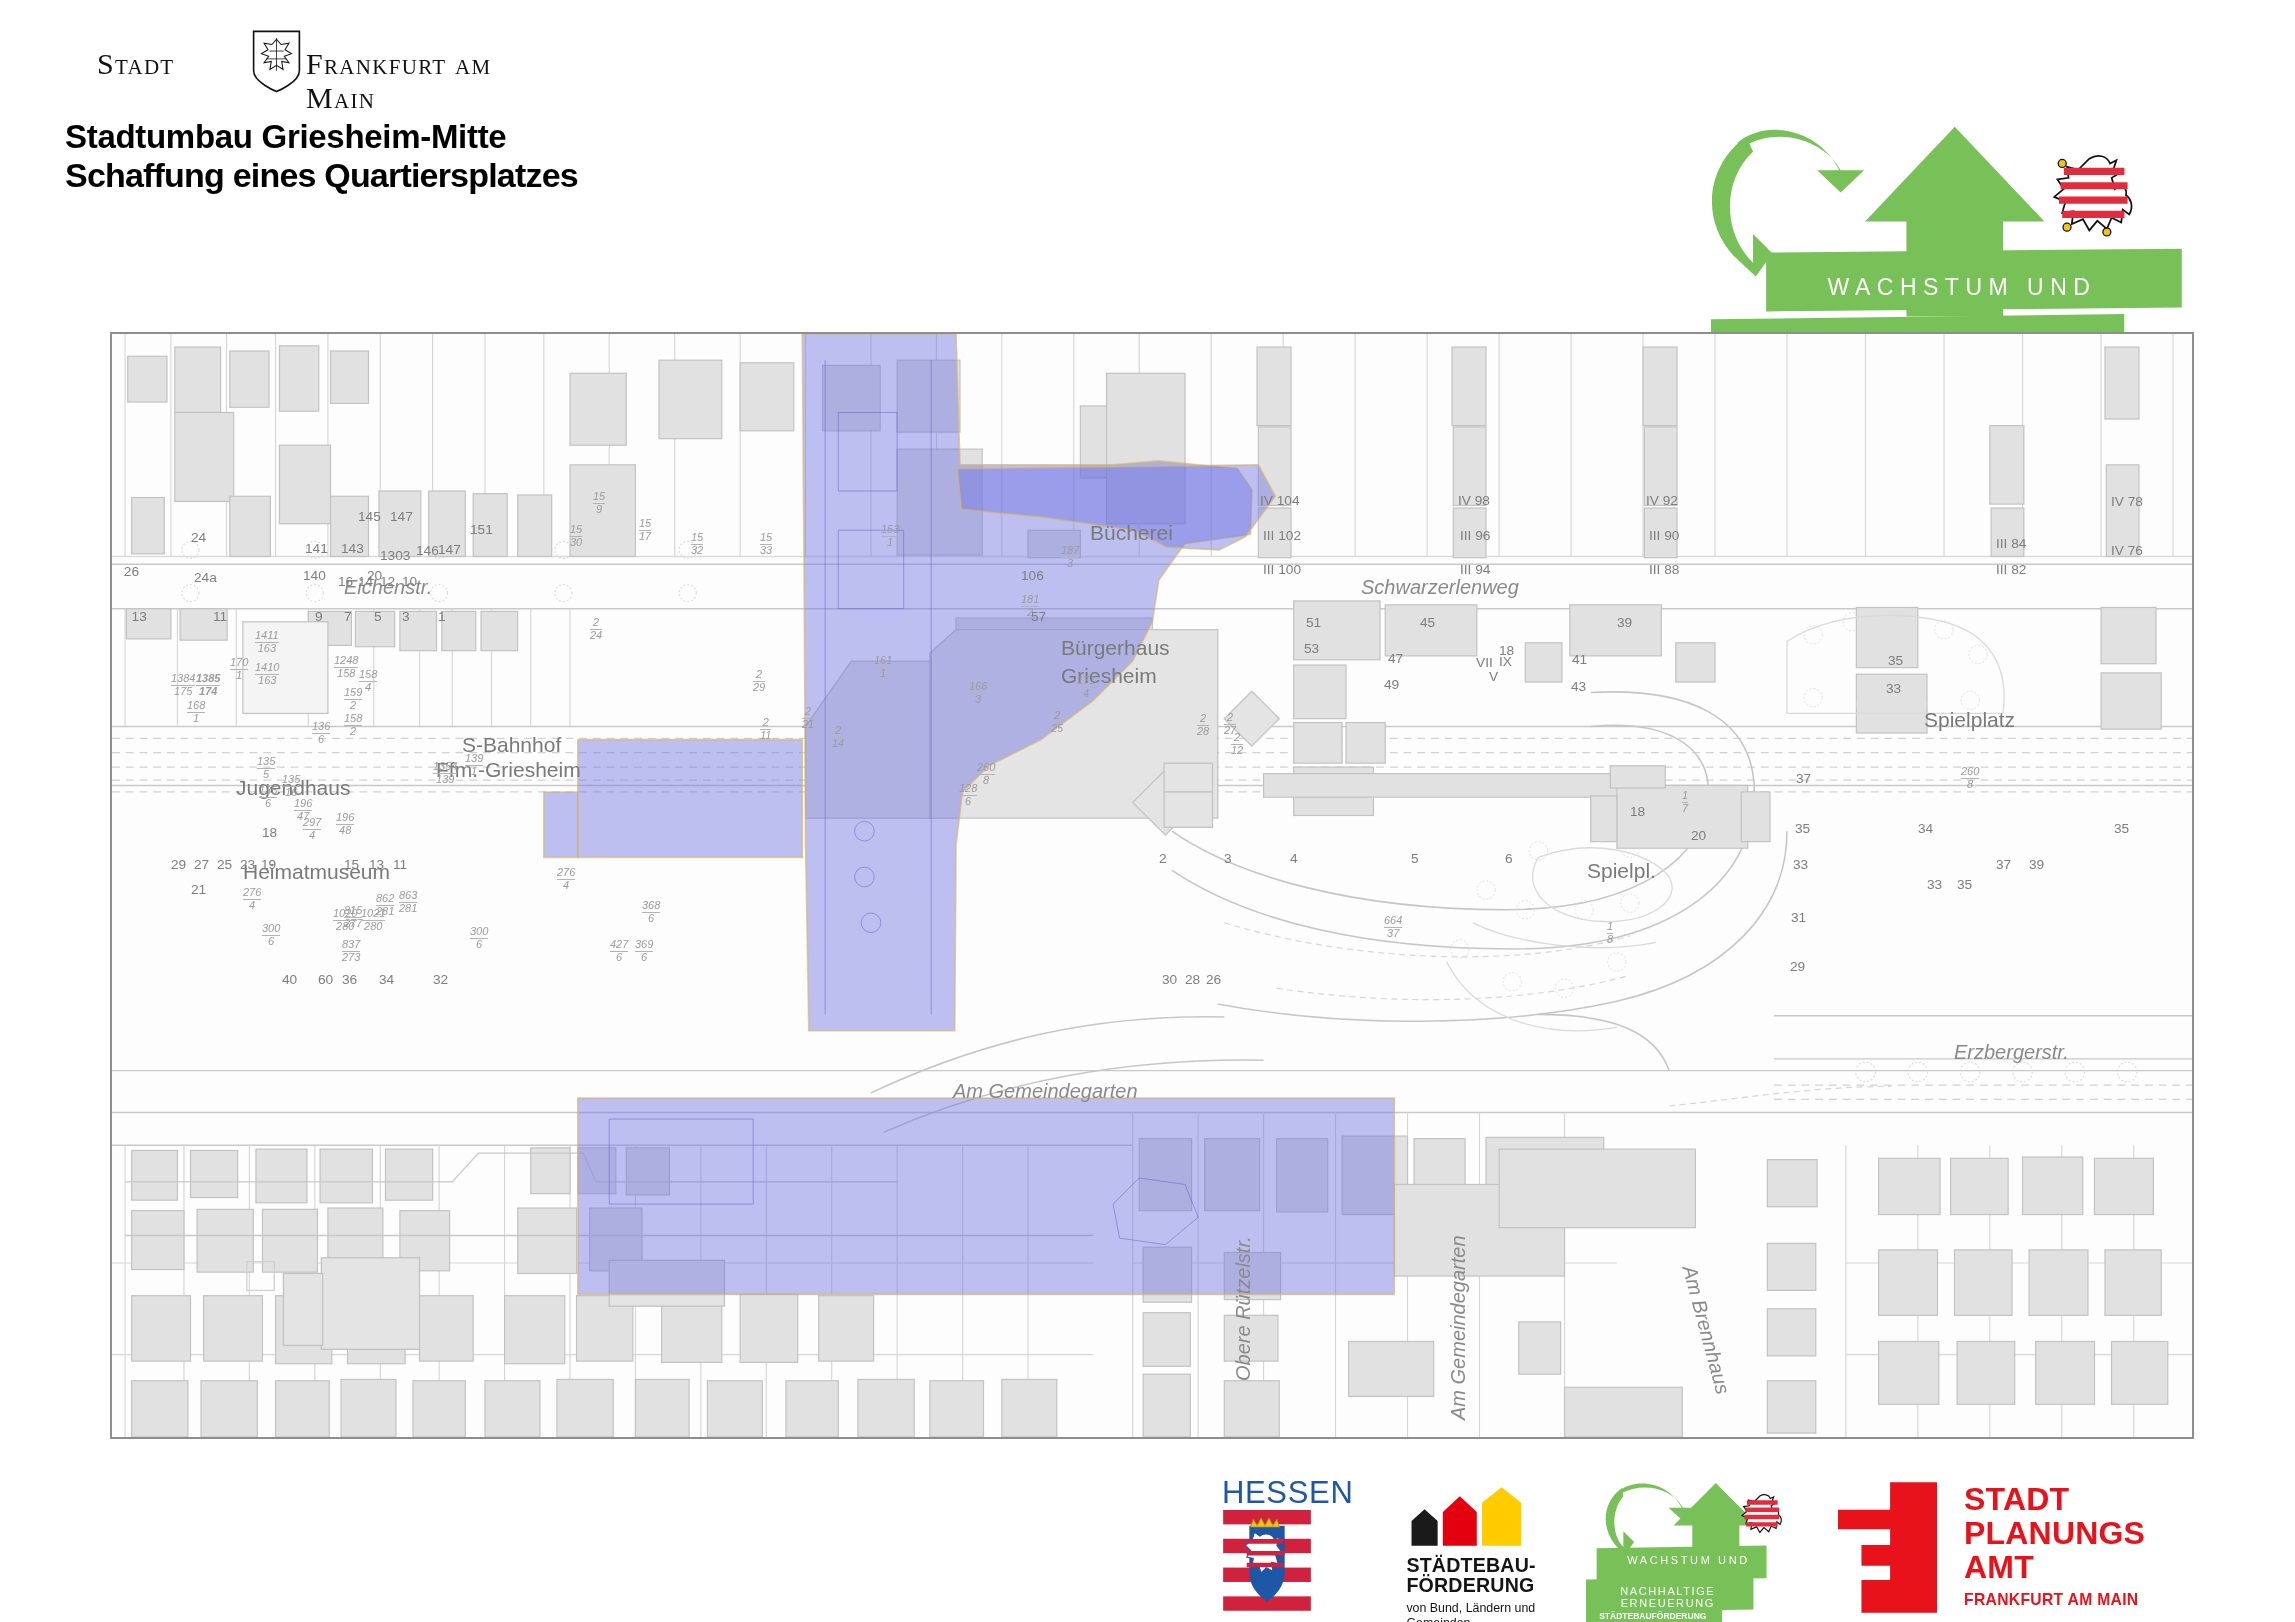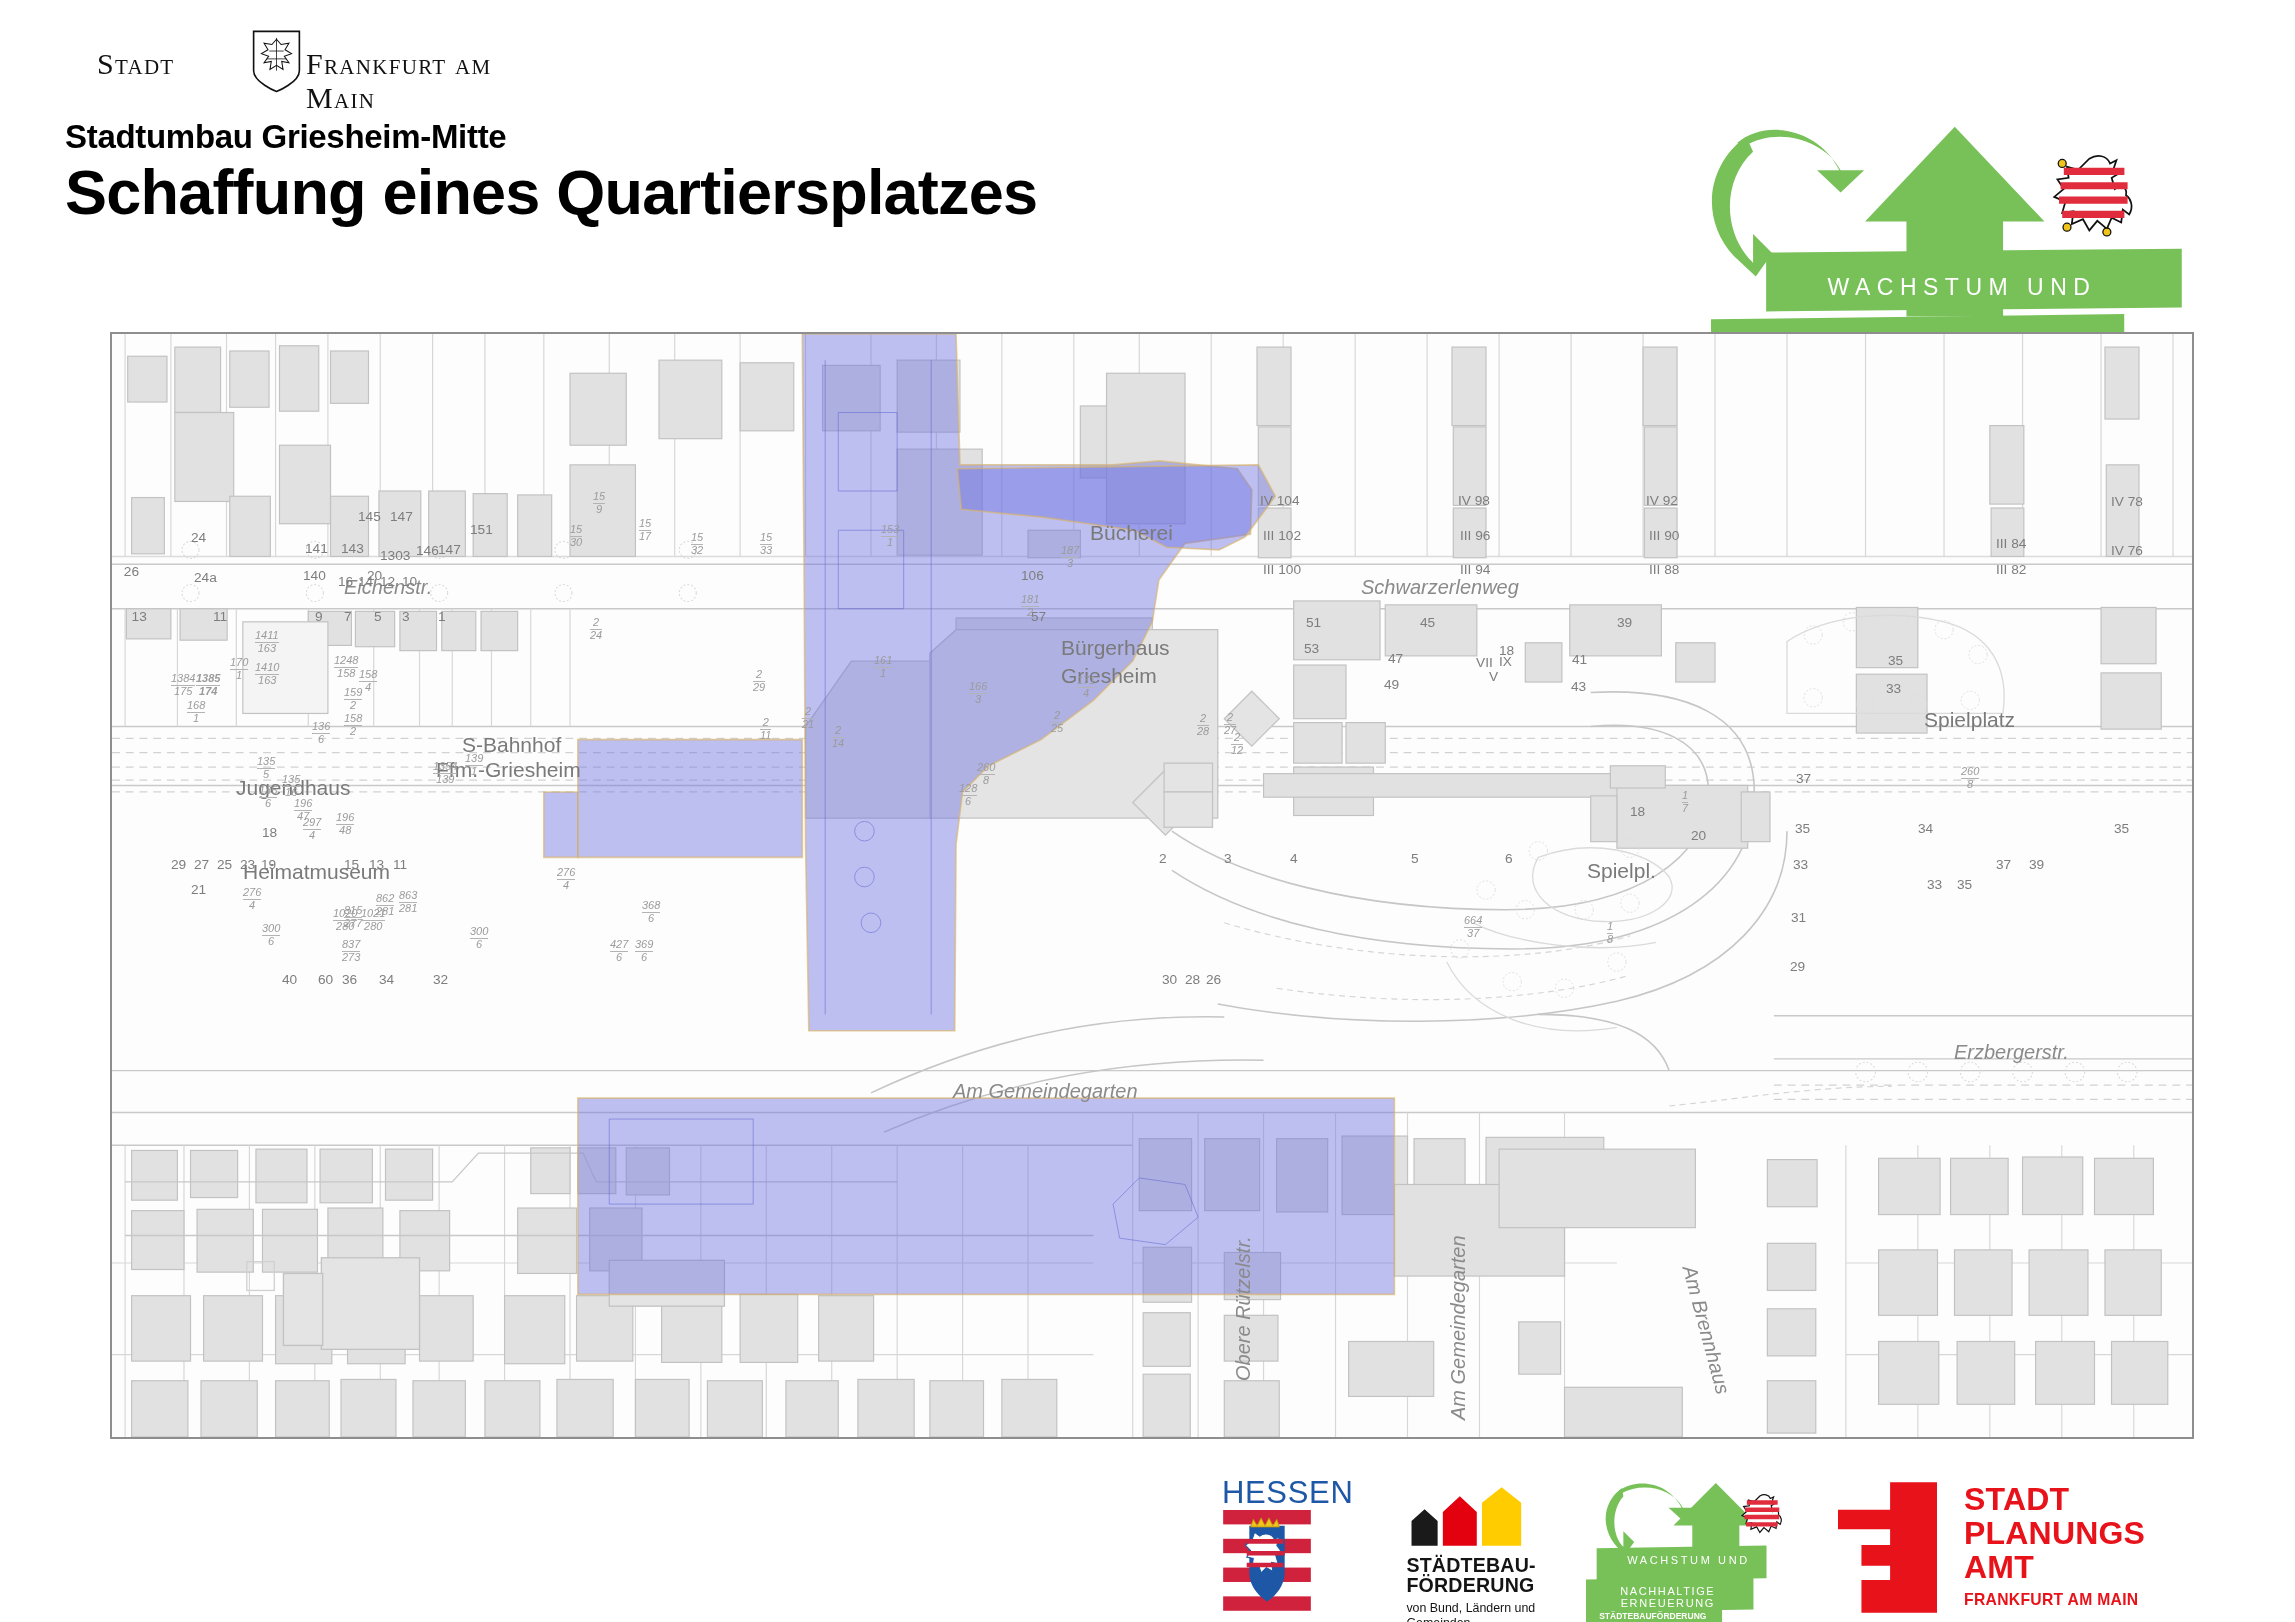--- a/index.html
+++ b/index.html
@@ -13,21 +13,21 @@
   
   #header{position:absolute;left:0;top:0;width:2295px;height:307px;}
   #city-logo{position:absolute;left:97px;top:38px;width:419px;height:52px;}
   #city-logo .crest{position:absolute;left:154px;top:-7.9px;width:51px;height:63px;}
   #city-logo .word{position:absolute;top:9.2px;font-family:"Liberation Serif",serif;
     font-size:30px;letter-spacing:1.3px;color:#111;font-variant:small-caps;}
   #city-logo .w1{left:0px;}
   #city-logo .w2{left:209px;}
 
   #title-sub{position:absolute;left:65px;top:118px;font-size:33px;font-weight:bold;color:#000;letter-spacing:-0.3px;}
-  #title-main{position:absolute;left:65px;top:156px;font-size:63px;font-weight:bold;color:#000;letter-spacing:-0.8px;}
+  #title-main{position:absolute;left:65px;top:156px;font-size:34px;font-weight:bold;color:#000;letter-spacing:-0.8px;}
 
   
   #wune-top{position:absolute;left:1711px;top:118px;width:471px;height:281px;}
   
   #map-frame{
     position:absolute;left:110px;top:332px;width:2084px;height:1107px;
     background:#fdfdfd;border:2px solid #8e8e8e;box-sizing:border-box;overflow:hidden;
   }
   #map-canvas{position:absolute;left:0;top:0;width:2080px;height:1103px;}
   .mlabel{position:absolute;color:#7c7c7c;font-family:"Liberation Sans",sans-serif;white-space:nowrap;}
@@ -563,21 +563,21 @@
       <div class="mlabel flur" style="left: 641px; top: 335px;"><u>2</u><span>29</span></div>
       <div class="mlabel flur" style="left: 690px; top: 372px;"><u>2</u><span>21</span></div>
       <div class="mlabel flur" style="left: 648px; top: 383px;"><u>2</u><span>11</span></div>
       <div class="mlabel flur" style="left: 720px; top: 391px;"><u>2</u><span>14</span></div>
       <div class="mlabel flur" style="left: 182px; top: 464px;"><u>196</u><span>47</span></div>
       <div class="mlabel flur" style="left: 224px; top: 478px;"><u>196</u><span>48</span></div>
       <div class="mlabel flur" style="left: 191px; top: 483px;"><u>297</u><span>4</span></div>
       <div class="mlabel flur" style="left: 865px; top: 428px;"><u>260</u><span>8</span></div>
       <div class="mlabel flur" style="left: 1849px; top: 432px;"><u>260</u><span>8</span></div>
       <div class="mlabel flur" style="left: 847px; top: 449px;"><u>128</u><span>6</span></div>
-      <div class="mlabel flur" style="left: 1352px; top: 581px;"><u>664</u><span>37</span></div>
+      <div class="mlabel flur" style="left: 1272px; top: 581px;"><u>664</u><span>37</span></div>
       <div class="mlabel flur" style="left: 131px; top: 553px;"><u>276</u><span>4</span></div>
       <div class="mlabel flur" style="left: 150px; top: 589px;"><u>300</u><span>6</span></div>
       <div class="mlabel flur" style="left: 232px; top: 571px;"><u>815</u><span>277</span></div>
       <div class="mlabel flur" style="left: 264px; top: 559px;"><u>862</u><span>281</span></div>
       <div class="mlabel flur" style="left: 287px; top: 556px;"><u>863</u><span>281</span></div>
       <div class="mlabel flur" style="left: 221px; top: 574px;"><u>1020</u><span>280</span></div>
       <div class="mlabel flur" style="left: 249px; top: 574px;"><u>1021</u><span>280</span></div>
       <div class="mlabel flur" style="left: 230px; top: 605px;"><u>837</u><span>273</span></div>
       <div class="mlabel flur" style="left: 358px; top: 592px;"><u>300</u><span>6</span></div>
       <div class="mlabel flur" style="left: 498px; top: 605px;"><u>427</u><span>6</span></div>

